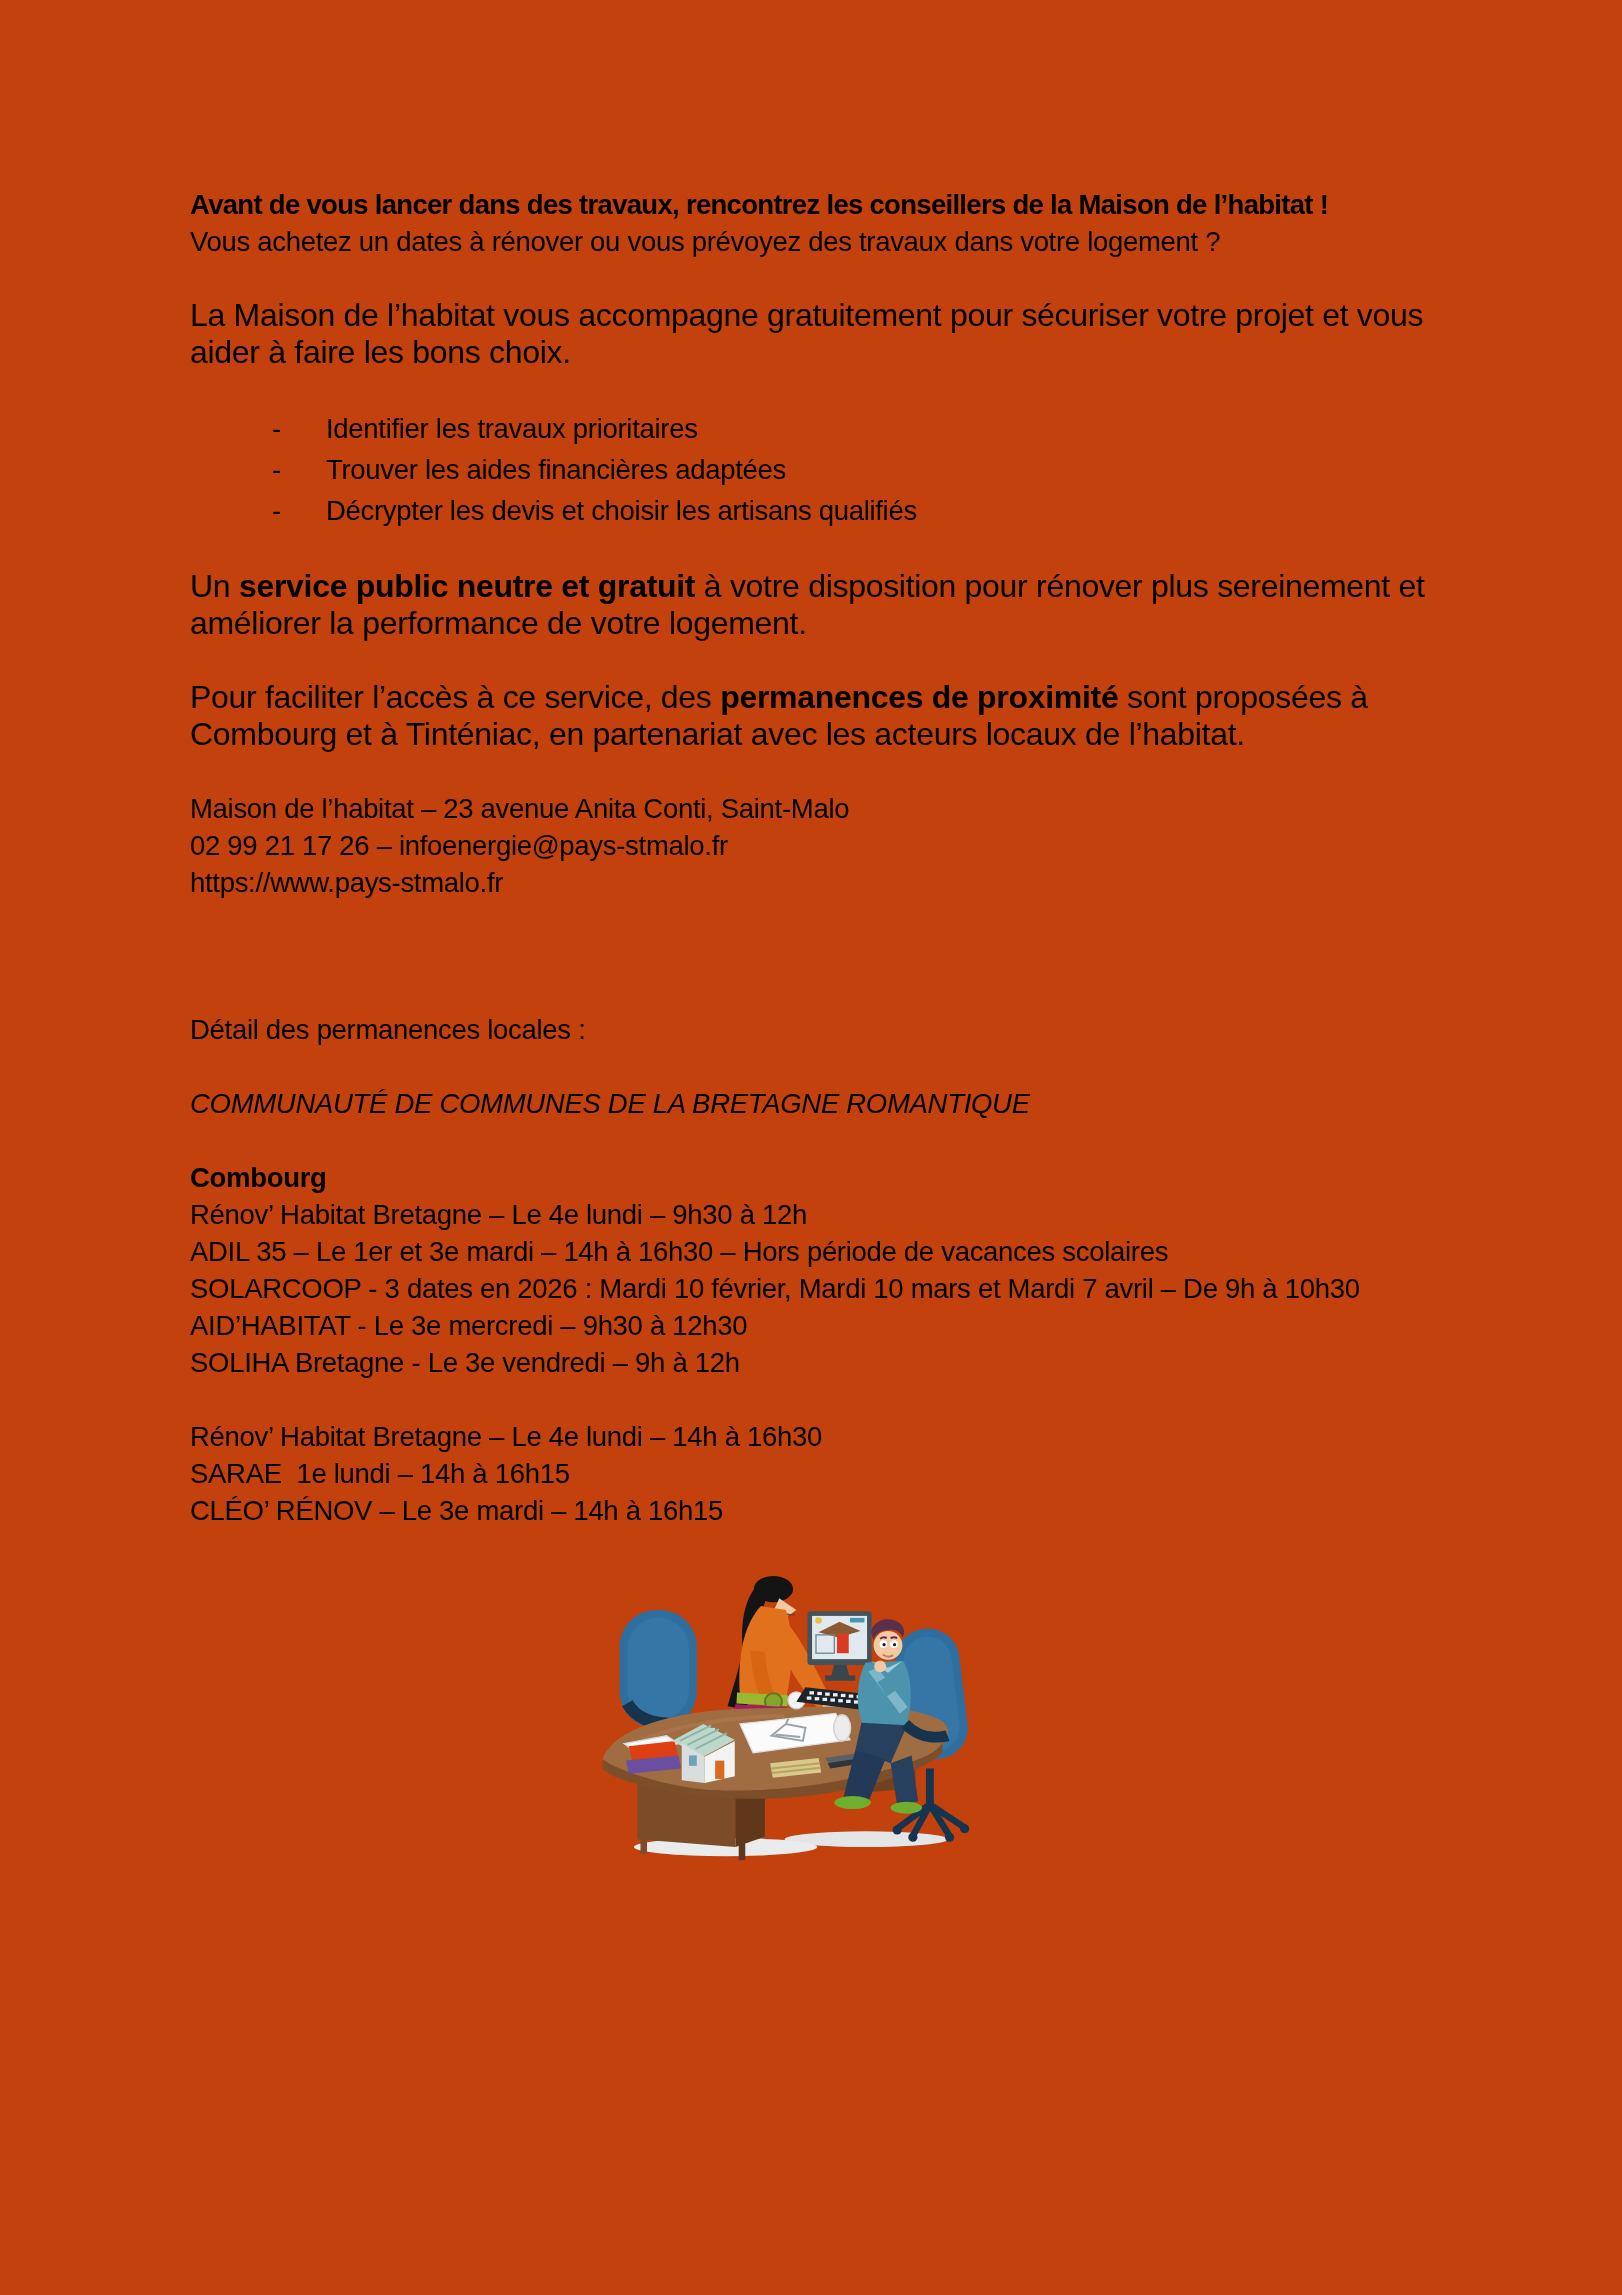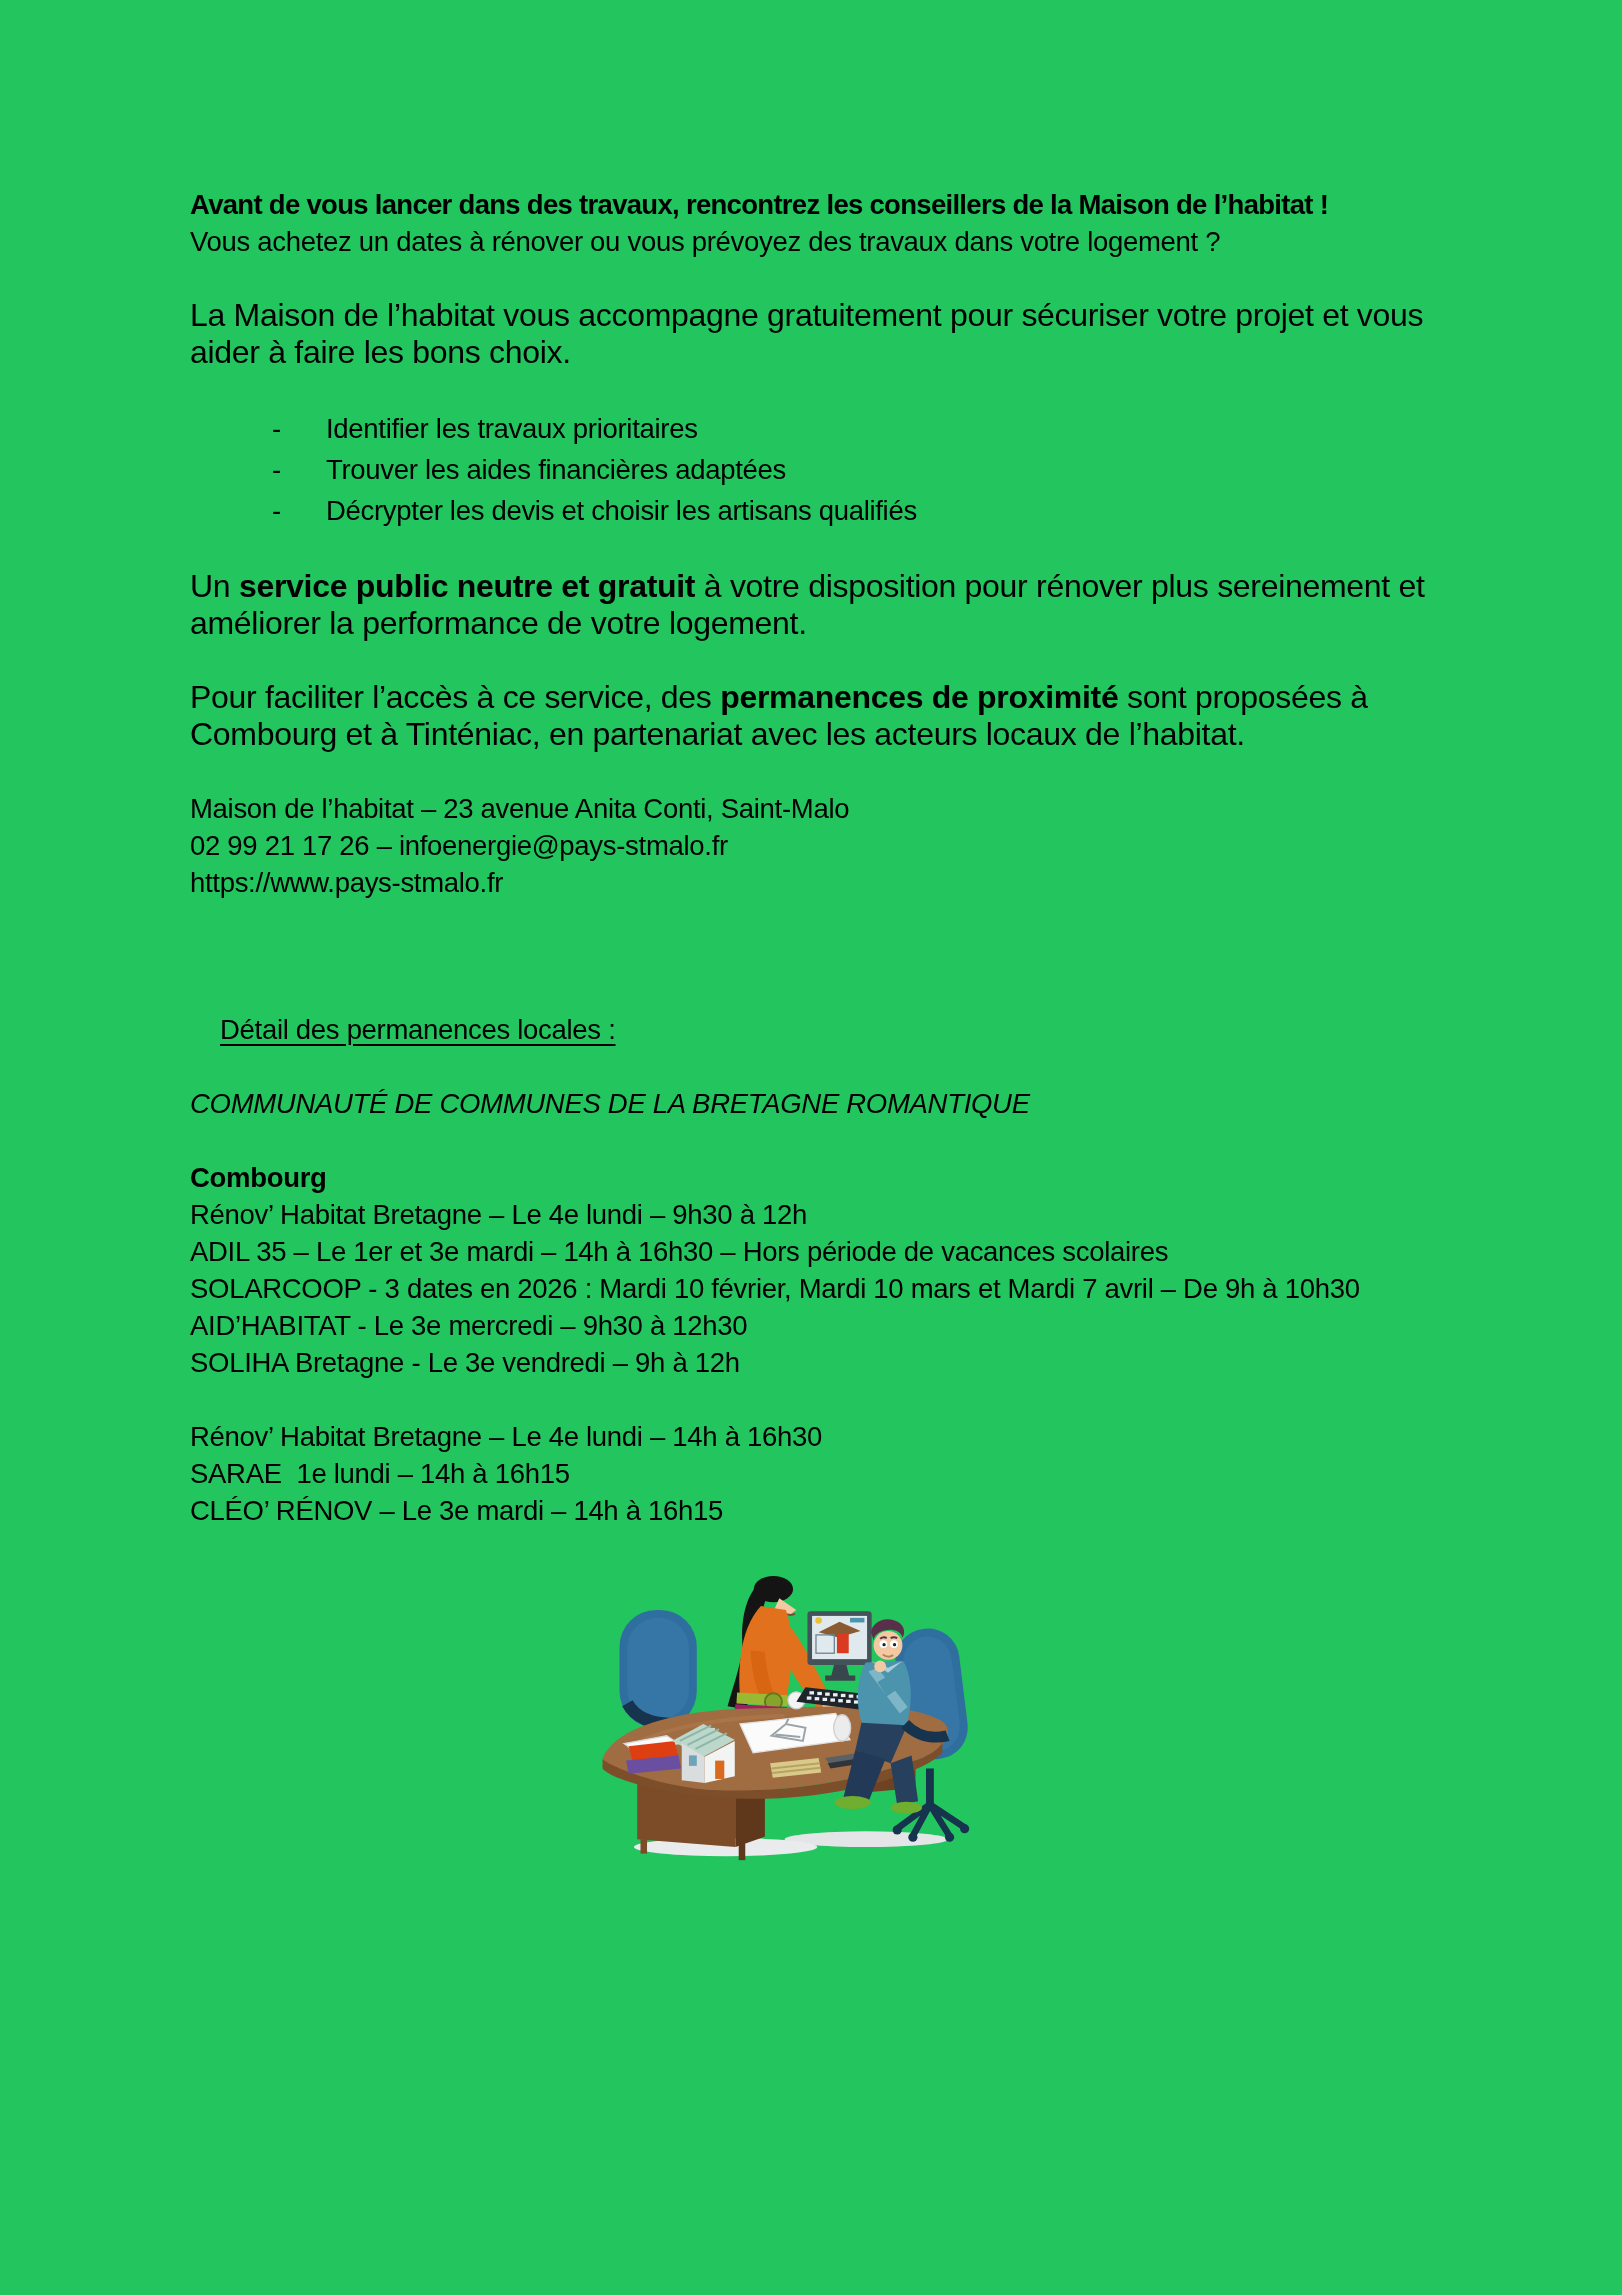--- a/index.html
+++ b/index.html
@@ -1,20 +1,20 @@
 <!DOCTYPE html>
 <html lang="fr" style="font-size:10.5px"><head>
 <meta charset="utf-8">
 <style>
   html,body{margin:0;padding:0;background:#ffffff;}
   .page{
     position:relative;
     width:1623px;
     height:2295px;
-    background:#22c55e;
+    background:#c2410c;
     overflow:hidden;
     font-family:"Liberation Sans", sans-serif;
     color:#000000;
   }
   .content{
     position:absolute;
     left:190px;
     top:186px;
     width:1269px;
   }
@@ -28,24 +28,22 @@
     font-size:32px;
     line-height:37px;
     letter-spacing:-0.3px;
   }
   .sp{height:37px;}
   .sp3{height:110px;}
   .b{font-weight:700;}
   .i{font-style:italic;}
   .heading-bold{font-weight:700;letter-spacing:-0.7px;}
   .u{
-    text-decoration:underline;
     text-decoration-thickness:2px;
     text-underline-offset:4.6px;
-    margin-left:30px;
   }
   .bullet{
     display:flex;
     margin-left:82px;
     font-size:27.5px;
     line-height:41px;
     letter-spacing:-0.3px;
   }
   .bullet .dash{width:54px;flex:0 0 54px;}
   .illustration{

